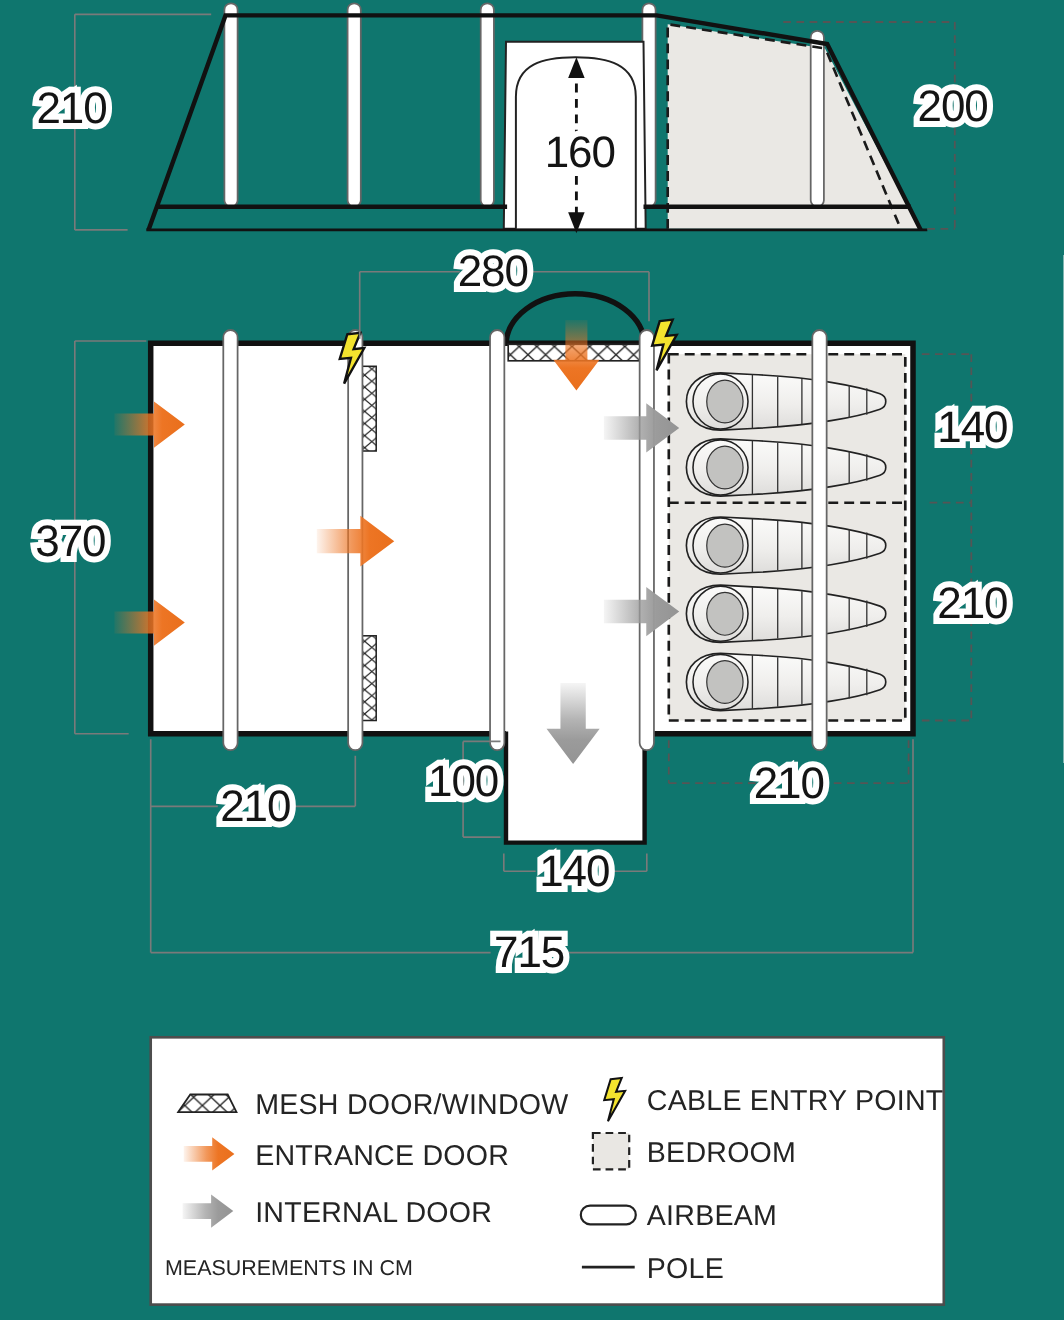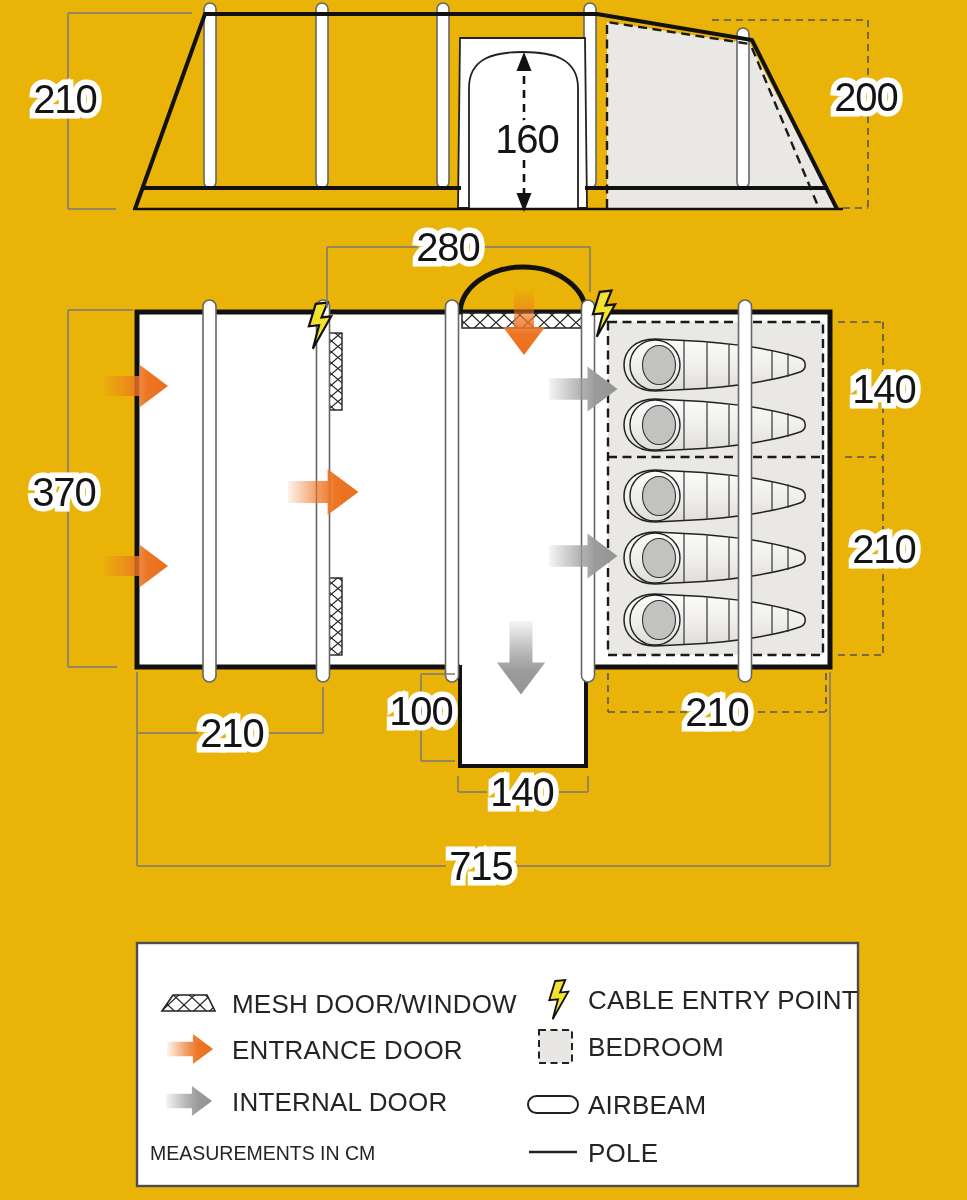--- a/index.html
+++ b/index.html
@@ -1,16 +1,16 @@
 <!DOCTYPE html>
 <html><head>
 <meta charset="utf-8">
 <style>
   html,body{margin:0;padding:0;background:#ffffff;}
-  .canvas{width:967px;height:1200px;background:#eab308;position:relative;overflow:hidden;}
+  .canvas{width:967px;height:1200px;background:#0f766e;position:relative;overflow:hidden;}
   svg{display:block;}
   text{font-family:"Liberation Sans", sans-serif;}
   .dim{font-size:40px;fill:#141414;stroke:#ffffff;stroke-width:11px;paint-order:stroke;
        text-anchor:middle;dominant-baseline:central;letter-spacing:-1px;}
   .leg{font-size:26px;fill:#242424;text-anchor:start;dominant-baseline:central;letter-spacing:.2px;}
   .note{font-size:19.5px;fill:#242424;text-anchor:start;dominant-baseline:central;}
   .wallThick{stroke:#111;stroke-width:5;fill:none;stroke-linejoin:miter;}
   .wallMed{stroke:#111;stroke-width:4;fill:none;}
   .thin{stroke:#222;stroke-width:1.8;fill:#fff;}
   .dimline{stroke:#7a7a7a;stroke-width:1.5;fill:none;}

